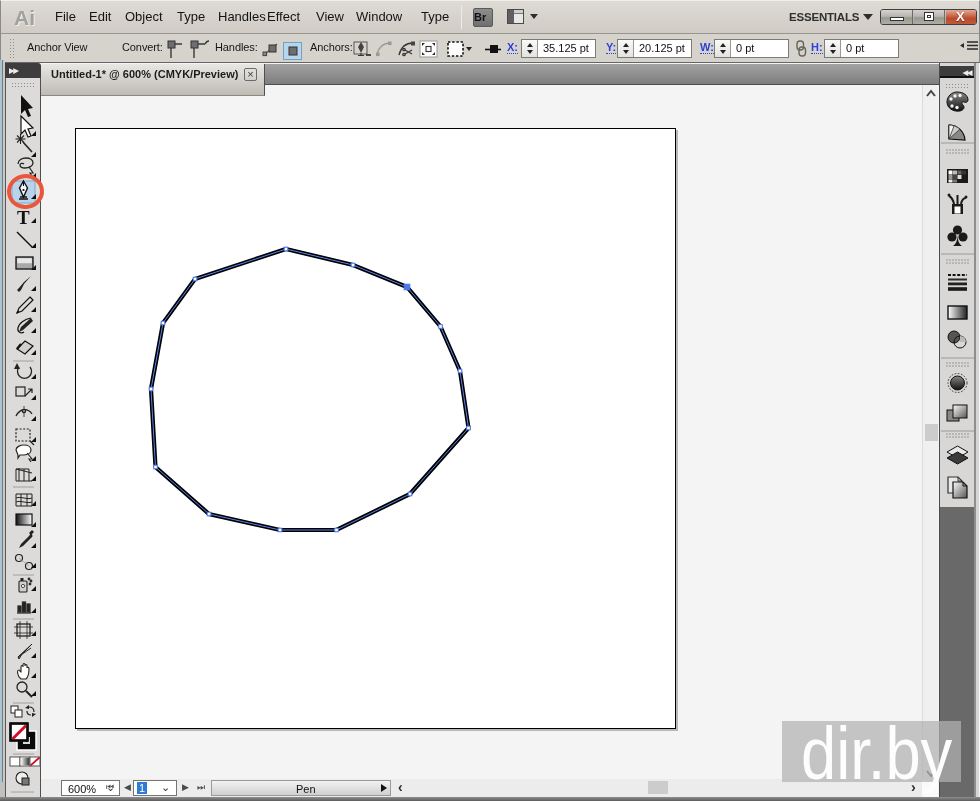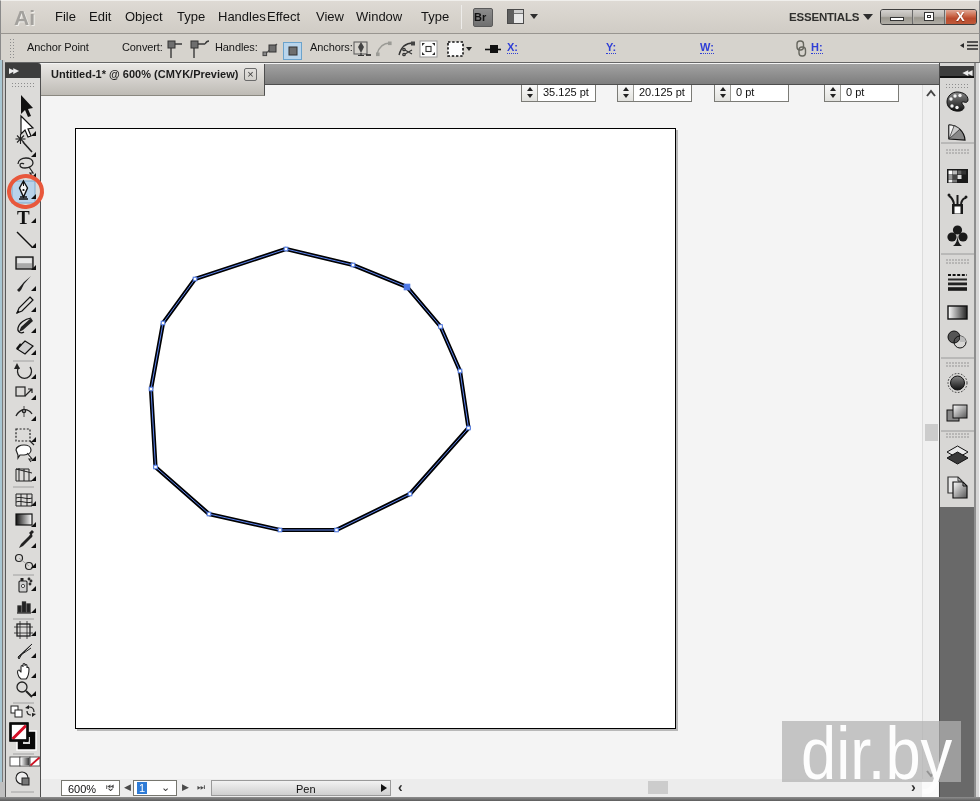--- a/index.html
+++ b/index.html
@@ -72,21 +72,21 @@
       <div class="abs" style="left:13px; top:5px; width:4px; height:3px; background:#fff; border:1px solid #333;"></div>
     </div>
     <div class="abs" style="left:65px; top:0; width:32px; height:14px; background:linear-gradient(#e0a896 0%,#cc6a4c 40%,#b94a2d 60%,#c05a3a 100%);">
       <div class="abs" style="left:10px; top:-1px; color:#fff; font-weight:bold; font-size:13px; text-shadow:0 1px 1px #7a2912;">X</div>
     </div>
   </div>
 </div>
 
 <div class="abs" id="controlbar" style="left:0; top:33px; width:980px; height:30px; background:#d6d3cd; border-top:1px solid #989590; border-bottom:1px solid #666; border-left:1px solid #8a8a8a; border-right:1px solid #8a8a8a;">
   <div class="abs" style="left:8px; top:4px; width:6px; height:20px; background-image:radial-gradient(#8d8d8d 28%, transparent 30%); background-size:3px 3px;"></div>
-  <span class="abs clabel" style="left:26px;">Anchor Point</span>
+  <span class="abs clabel" style="left:26px;">Anchor View</span>
   <span class="abs clabel" style="left:121px;">Convert:</span>
   <span class="abs clabel" style="left:214px;">Handles:</span>
   <span class="abs clabel" style="left:309px;">Anchors:</span>
   <svg class="abs" style="left:0; top:0;" width="980" height="29">
 
     <g stroke="#3a3a3a" stroke-width="1.4" fill="none">
       <path d="M170,10 L170,24 M170,10 L181,10"></path>
       <rect x="167" y="7" width="7" height="7" fill="#6e6e6e" stroke="#333" stroke-width="1"></rect>
 
       <path d="M193,10 L193,24 M193,10 L204,10 M204,10 C205,8 206,7 208,7"></path>
@@ -175,21 +175,21 @@
   <span class="abs flabel" style="left:810px;">H:</span>
   <div class="abs field" style="left:823px;">
       <span class="ftext">0 pt</span>
       <i class="up"></i>
       <i class="dn"></i>
     </div>
 </div>
 <style>
   .clabel { top:7px; font-size:11px; color:#161616; letter-spacing:-0.1px; }
   .flabel { top:7px; font-size:11px; font-weight:bold; color:#2f3ed6; border-bottom:1px dotted #2f3ed6; }
-  .field { top:5px; width:75px; height:19px; background:#fff; border:1px solid #7b7b76;margin-top:44px; }
+  .field { top:5px; width:75px; height:19px; background:#fff; border:1px solid #7b7b76; }
   .field .ftext { position:absolute; left:21px; top:2px; font-size:11px; color:#111; }
   .field::before { content:""; position:absolute; left:0; top:0; width:15px; height:17px; border-right:1px solid #9a9a95; background:linear-gradient(#fafafa,#e2e2de); }
   .field .up { position:absolute; left:4.5px; top:3px; width:0; height:0; border-left:3.2px solid transparent; border-right:3.2px solid transparent; border-bottom:4px solid #222; }
   .field .dn { position:absolute; left:4.5px; top:10px; width:0; height:0; border-left:3.2px solid transparent; border-right:3.2px solid transparent; border-top:4px solid #222; }
 </style>
 
 <div class="abs" id="tabbar" style="left:41px; top:64px; width:899px; height:21px; background:linear-gradient(#a2a2a2,#7e7e7e); border-bottom:1px solid #4e4e4e;">
   <div class="abs" style="left:0; top:0; width:224px; height:32px; background:linear-gradient(#e9e7e4,#bebbb5); border-right:1px solid #4e4e4e; border-bottom:1px solid #8a8880;">
     <span class="abs" style="left:10px; top:4px; font-size:11px; font-weight:bold; color:#1c1c1c; letter-spacing:0px; white-space:nowrap;">Untitled-1* @ 600% (CMYK/Preview)</span>
     <div class="abs" style="left:203px; top:4px; width:13px; height:13px; border:1px solid #6a6a6a; border-radius:2px; color:#3a3a3a; font-size:11px; line-height:11px; text-align:center;">×</div>

